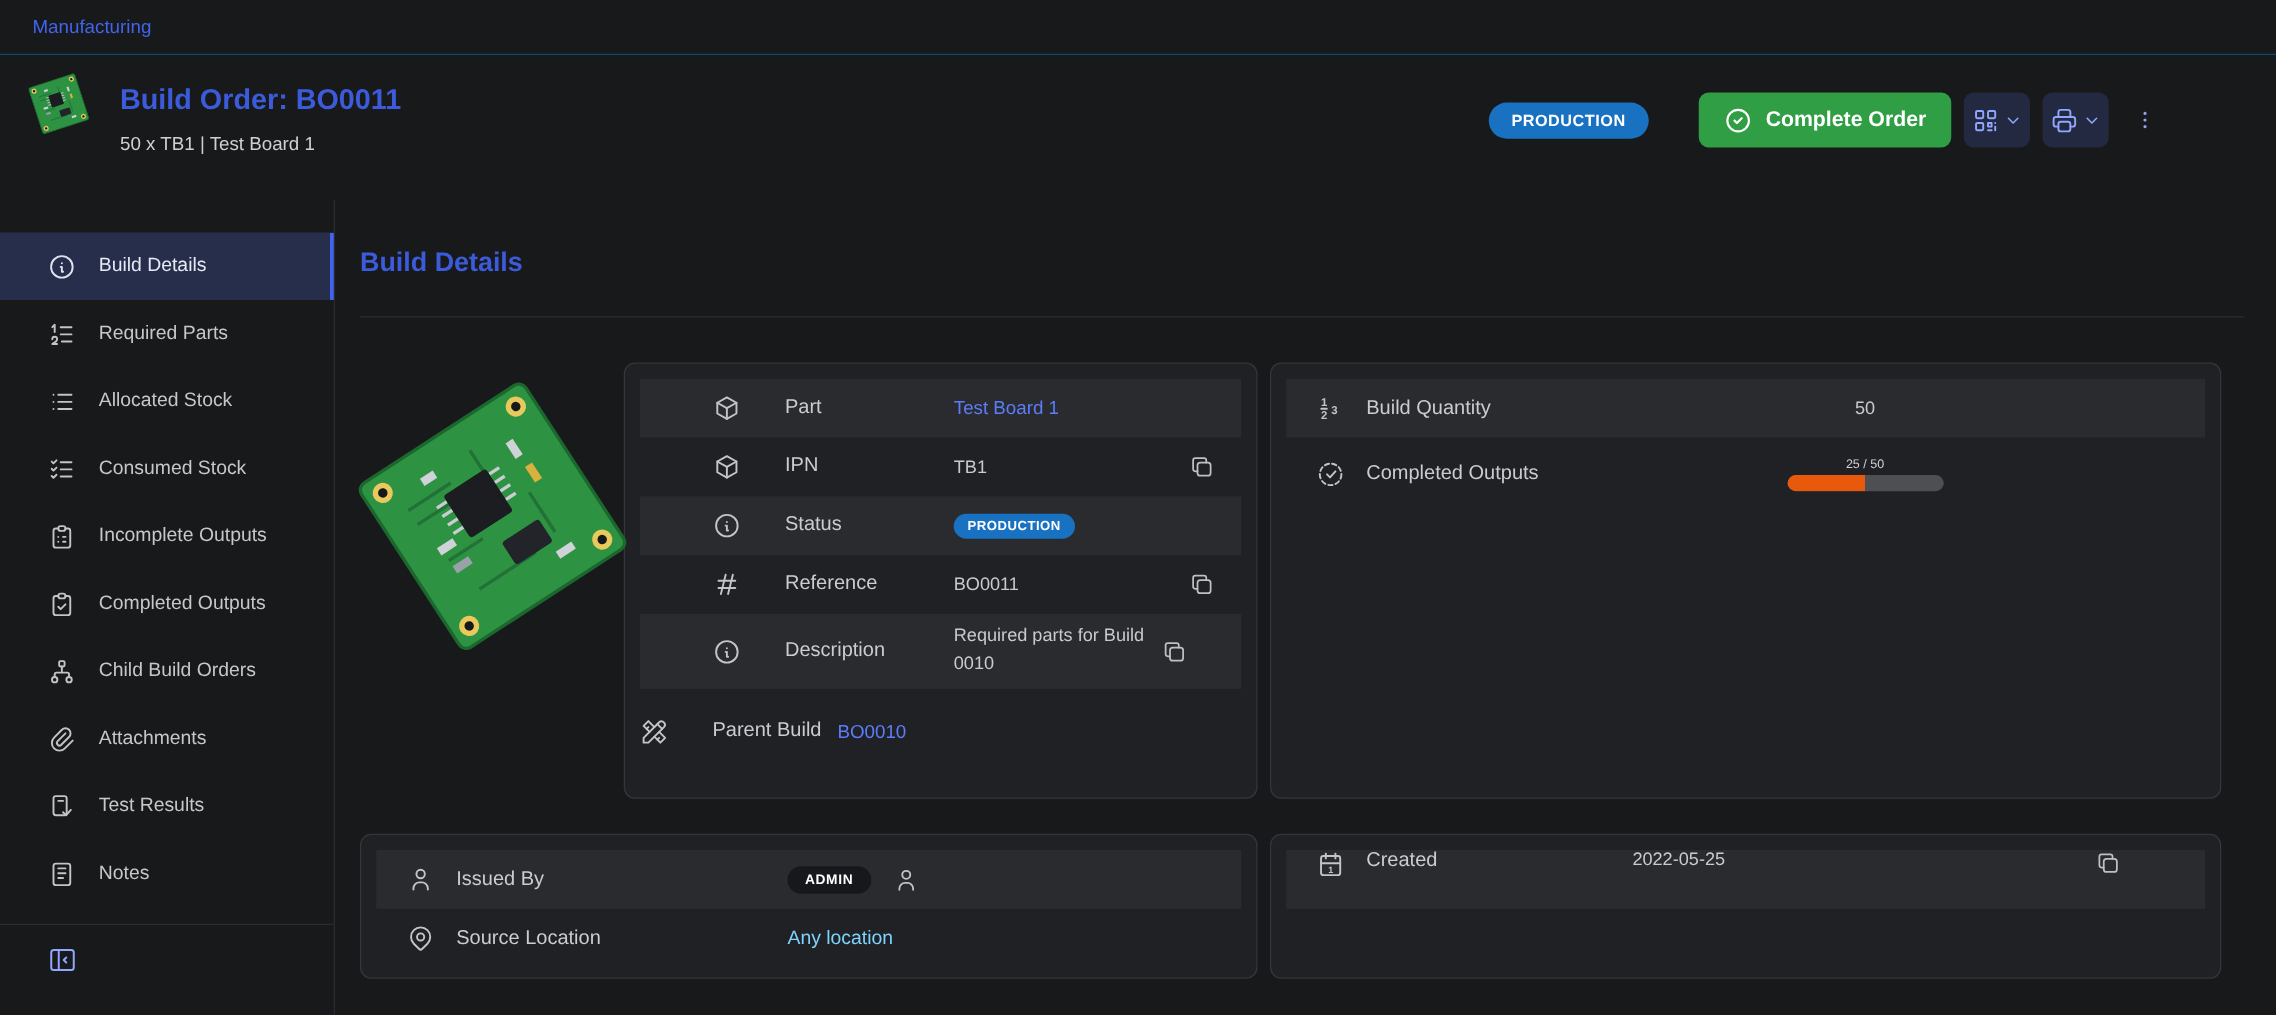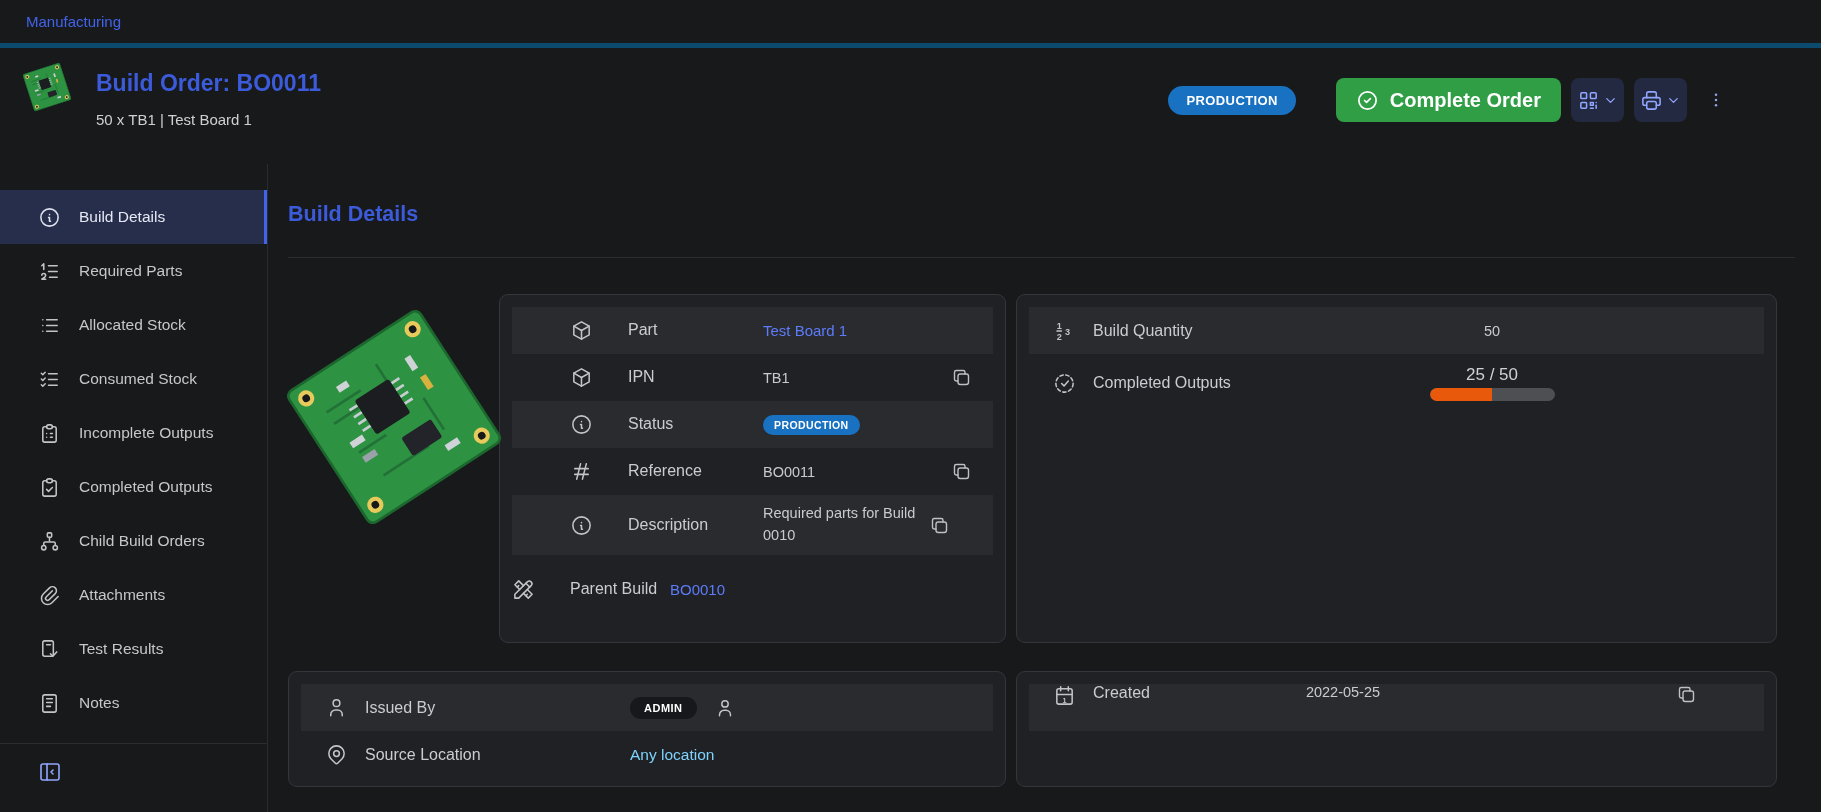--- a/index.html
+++ b/index.html
@@ -7,35 +7,35 @@
     width:1821px;height:812px;position:relative;overflow:hidden;
     background:#18191b;color:#c6c7ca;
     font-family:"Liberation Sans", sans-serif;
     -webkit-font-smoothing:antialiased;
   }
   
   .ic{fill:none;stroke:currentColor;stroke-width:1.6;stroke-linecap:round;stroke-linejoin:round;flex:none;}
   .ic-fill{fill:currentColor;stroke:none;}
 
   
-  .breadcrumb-bar{height:43px;border-bottom:5px solid #0c4a6e;display:flex;align-items:center;padding:0 26px;}
+  .breadcrumb-bar{height:43px;border-bottom:1px solid #0c4a6e;display:flex;align-items:center;padding:0 26px;}
   .breadcrumb-link{color:#4263eb;font-size:15px;text-decoration:none;cursor:pointer;}
 
   
   .page-header{height:116px;display:flex;justify-content:space-between;align-items:flex-start;padding:14px 90px 0 22px;box-sizing:border-box;}
   .header-left{display:flex;gap:24px;}
   .thumb{width:50px;height:50px;display:flex;align-items:center;justify-content:center;cursor:pointer;}
   .thumb svg{width:40px;height:40px;transform:rotate(-18deg);}
   .page-title{color:#3b5bdb;font-size:23px;font-weight:bold;margin-top:8px;}
   .page-subtitle{color:#cfd0d3;font-size:15px;margin-top:14px;}
   .header-right{display:flex;align-items:center;gap:10px;margin-top:16px;}
   .badge-production-lg{background:#1971c2;color:#fff;font-size:13px;font-weight:bold;letter-spacing:.4px;
     padding:7px 18px;border-radius:16px;margin-right:30px;}
   .btn-complete{display:flex;align-items:center;gap:11px;background:#2f9e44;color:#fff;border:none;
-    height:44px;padding:12px 20px;border-radius:8px;font-size:20px;font-weight:600;cursor:pointer;
+    height:44px;padding:12px 20px;border-radius:8px;font-size:17px;font-weight:600;cursor:pointer;
     font-family:"Liberation Sans", sans-serif;}
   .btn-complete .ic{width:23px;height:23px;stroke-width:1.8;}
   .icon-btn{display:flex;align-items:center;justify-content:center;gap:3px;width:53px;height:44px;
     background:#232941;border:none;border-radius:8px;color:#91a7ff;cursor:pointer;}
   .icon-btn .big{width:23px;height:23px;}
   .icon-btn .chev{width:15px;height:15px;stroke-width:2;}
   .dots-btn{background:none;border:none;color:#93a1e8;width:30px;height:44px;display:flex;align-items:center;justify-content:center;cursor:pointer;margin-left:4px;}
   .dots-btn svg{width:22px;height:22px;}
 
   
@@ -77,21 +77,21 @@
   .row-parent .icell{margin-left:0;}
   .row-parent .lbl{flex:0 0 100px;}
 
   
   .qrow{display:flex;align-items:center;min-height:47px;padding:0 12px;box-sizing:border-box;}
   .qrow .icell2{flex:0 0 40px;margin-left:12px;display:flex;color:#c3c4c8;}
   .qrow .icell2 .ic{width:23px;height:23px;}
   .qrow .lbl{flex:1;font-size:16px;color:#cbccd0;}
   .qrow .vzone{flex:0 0 200px;margin-right:160px;display:flex;justify-content:center;font-size:14.5px;color:#c9cacd;}
   .progress-wrap{display:flex;flex-direction:column;align-items:center;gap:3px;}
-  .progress-text{font-size:17px;color:#d0d1d4;}
+  .progress-text{font-size:10px;color:#d0d1d4;}
   .progress-track{width:125px;height:13px;border-radius:7px;background:#4d4f53;overflow:hidden;}
   .progress-fill{height:100%;background:#e8590c;border-radius:7px 0 0 7px;}
 
   
   .brow{display:flex;align-items:center;min-height:47px;padding:0 12px;box-sizing:border-box;}
   .brow .icell2{flex:0 0 40px;margin-left:12px;display:flex;color:#c3c4c8;}
   .brow .icell2 .ic{width:23px;height:23px;}
   .brow .lbl{flex:0 0 265px;font-size:16px;color:#cbccd0;}
   .brow .vzone2{flex:1;display:flex;align-items:center;gap:17px;font-size:15px;}
   .badge-admin{background:#17181b;color:#fff;font-size:11px;font-weight:bold;letter-spacing:.5px;padding:5px 14px;border-radius:12px;}

